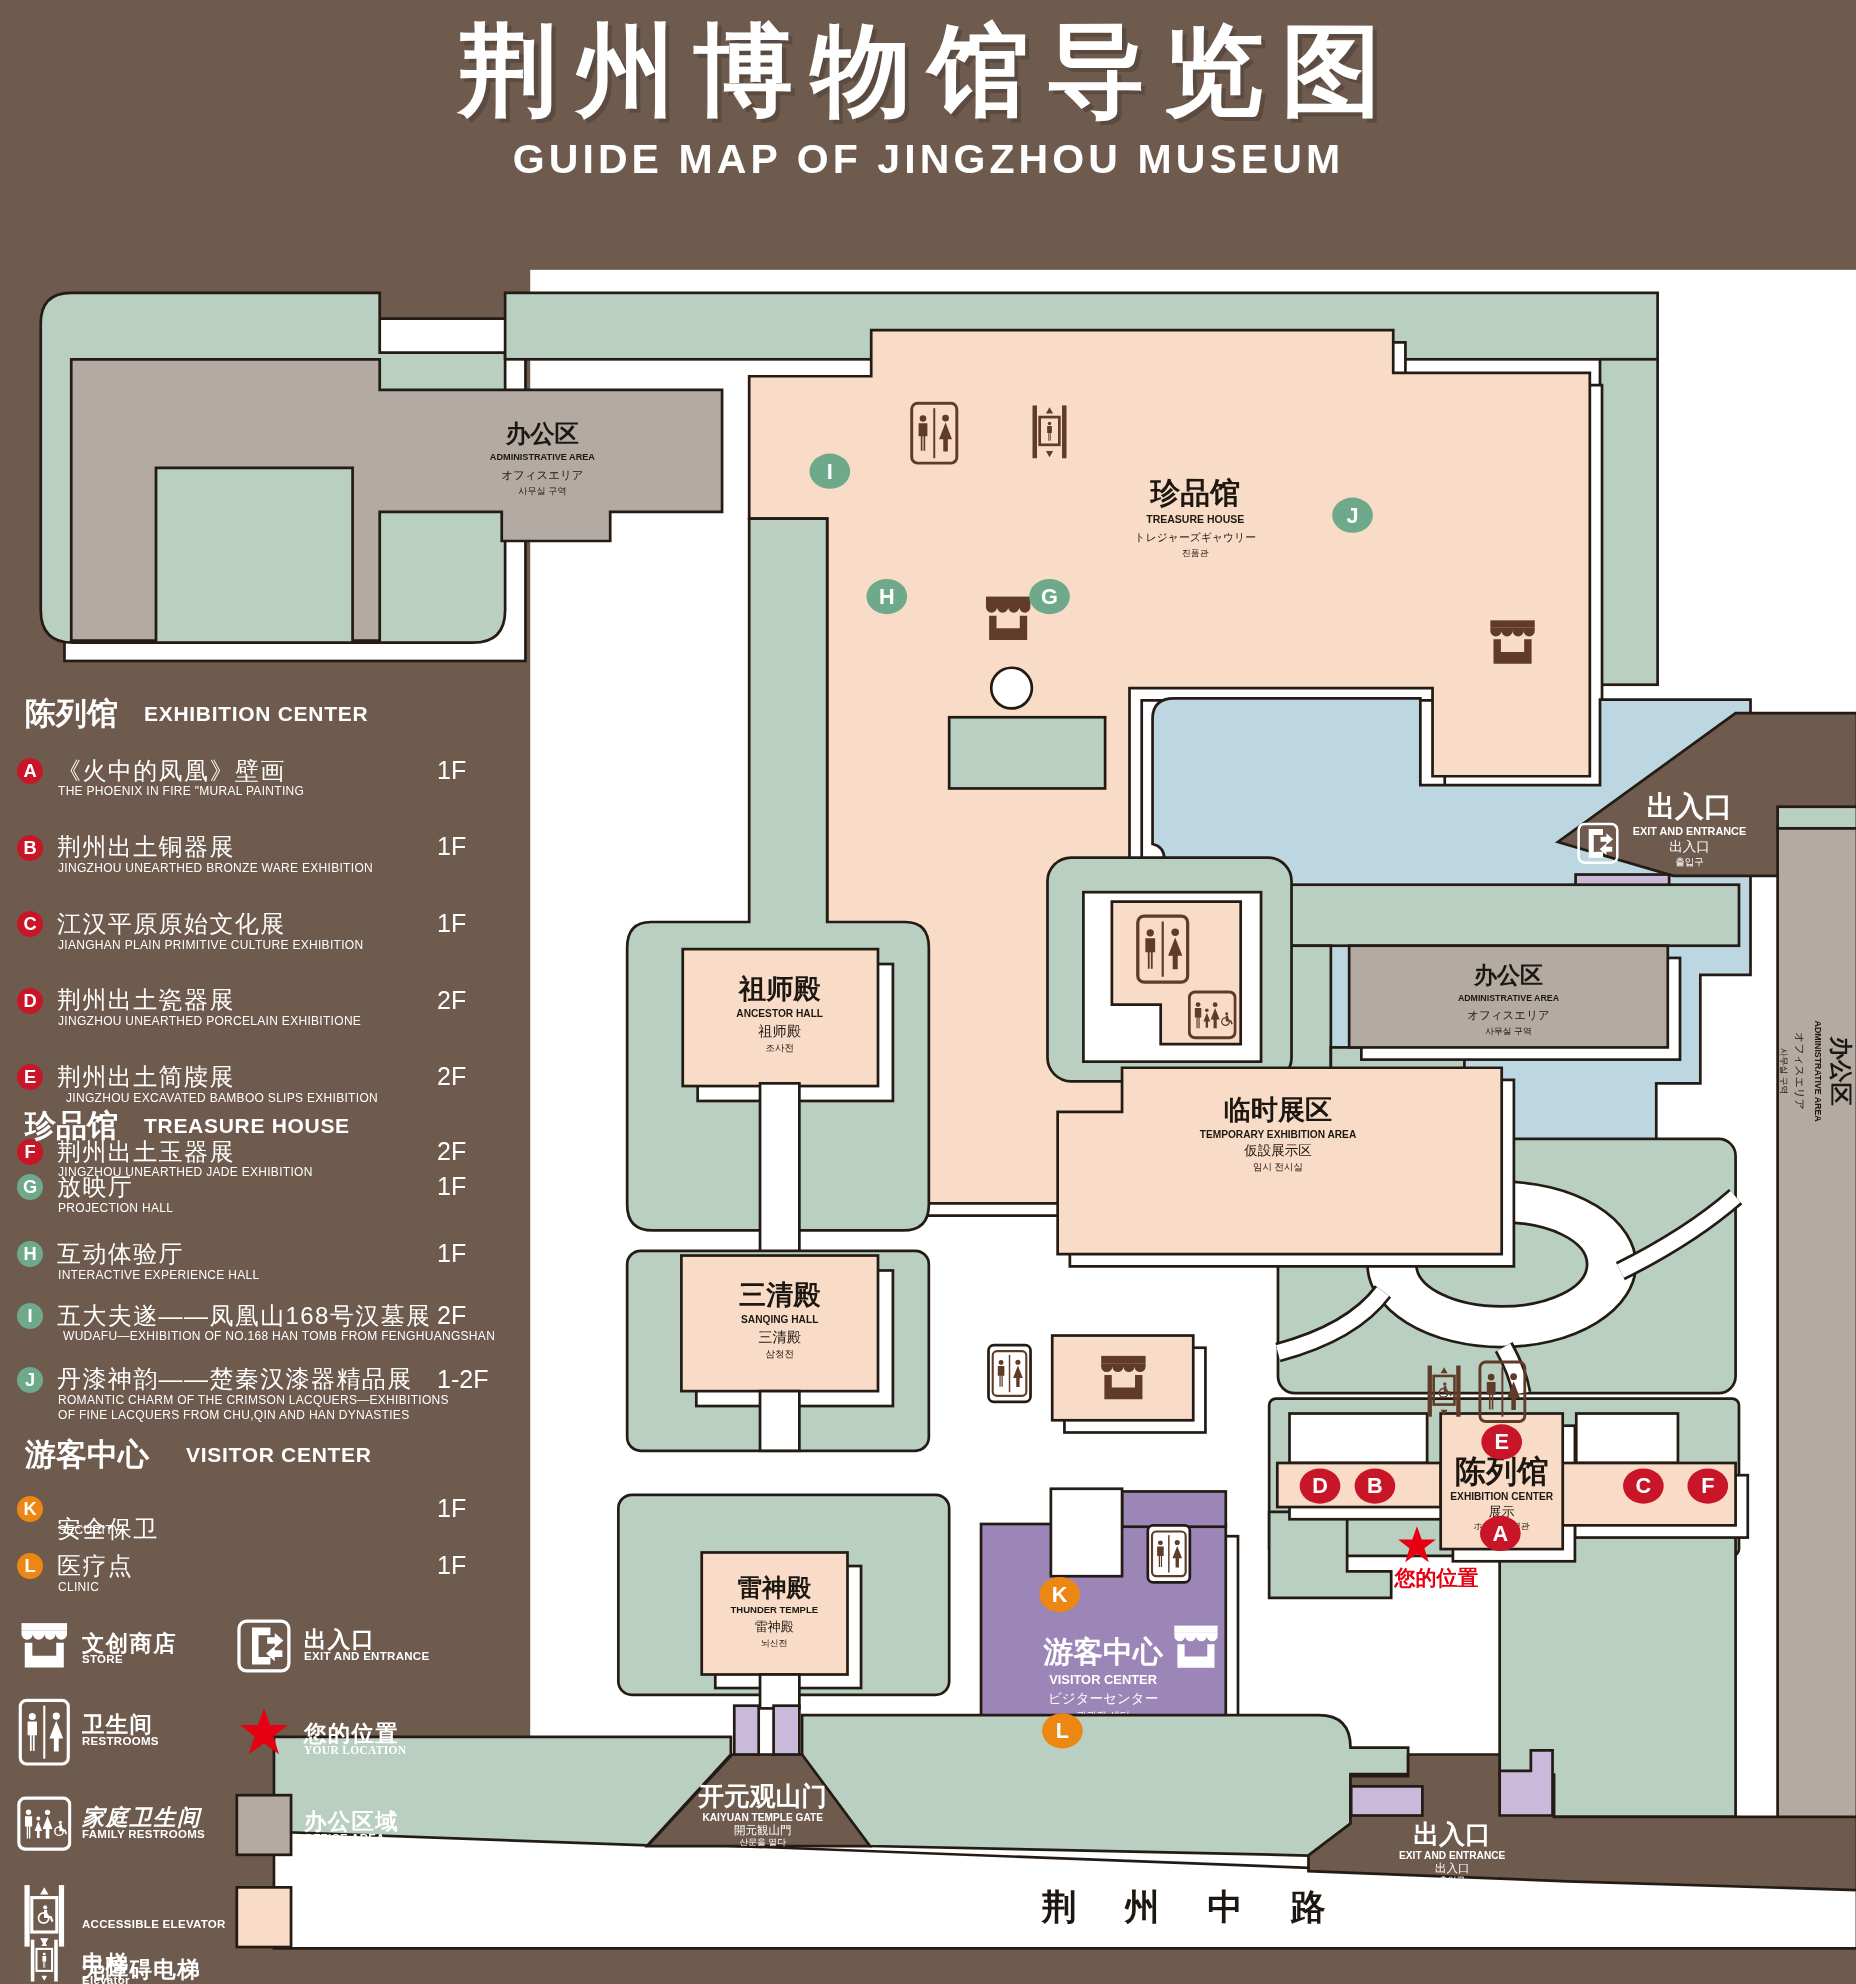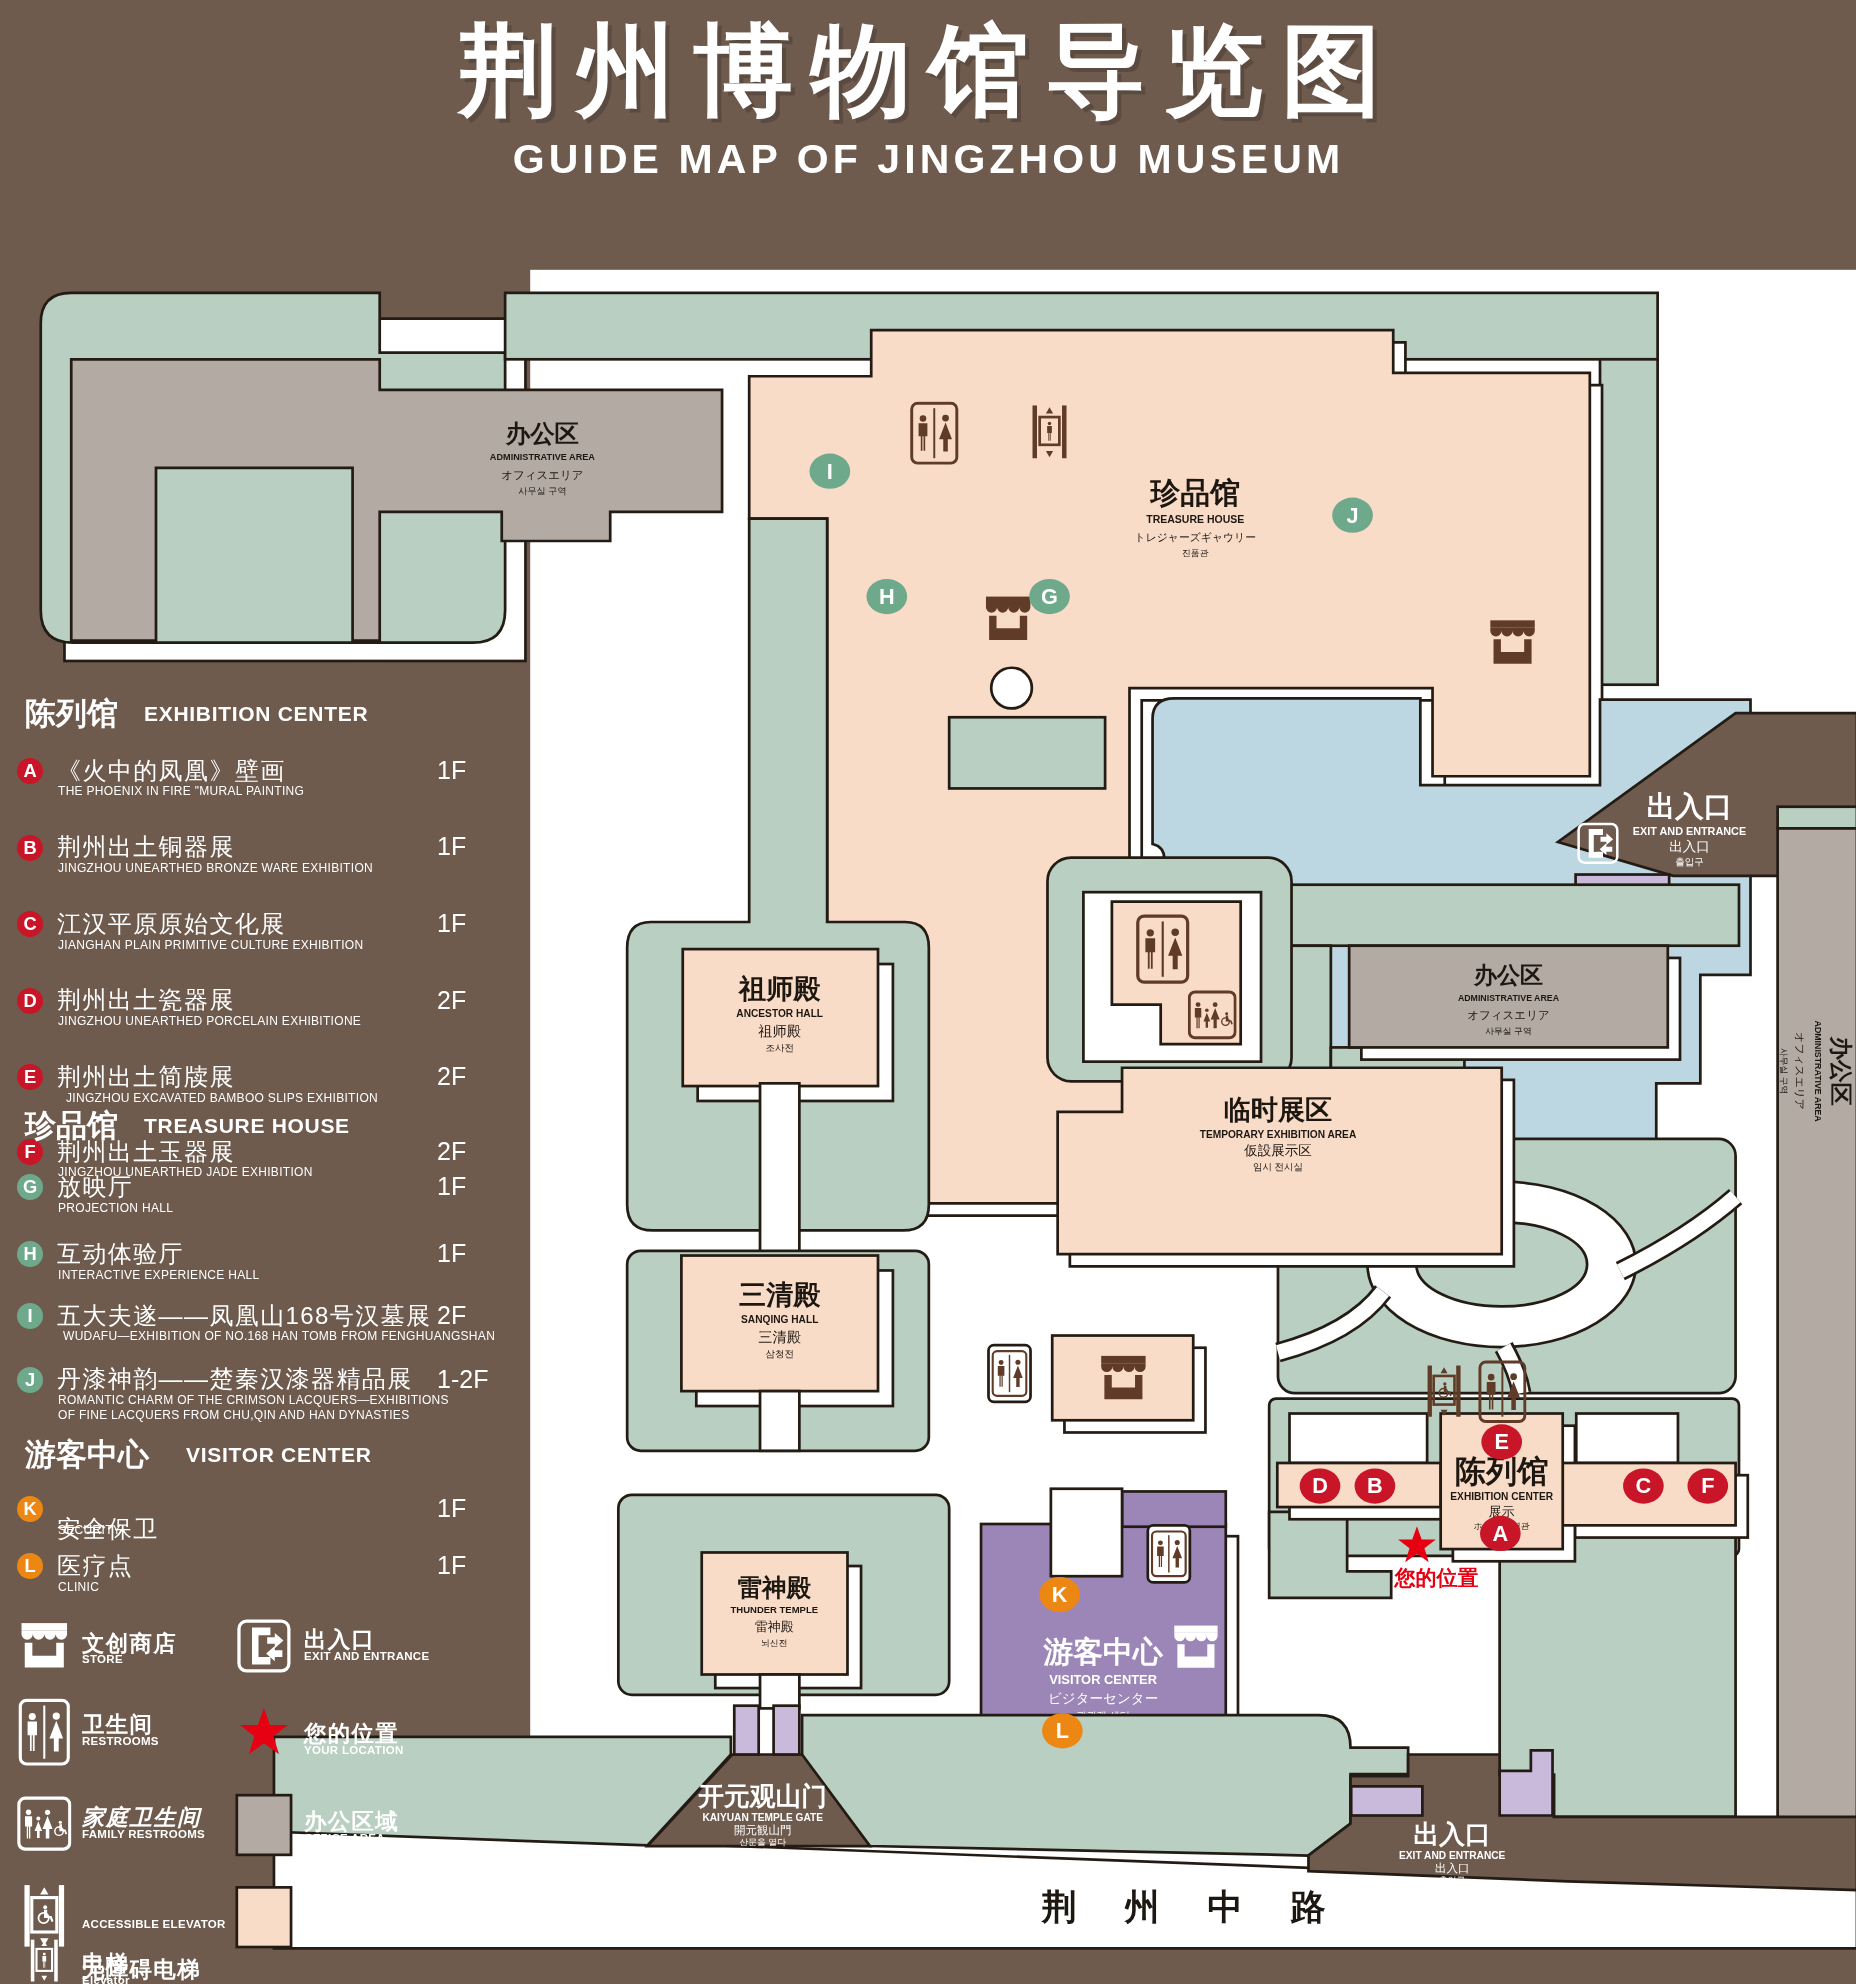--- a/index.html
+++ b/index.html
@@ -472,19 +472,19 @@
     <div class="lg-sym-label-en" style="left: 82px; top: 1735px;">RESTROOMS</div>
     <div class="lg-sym-label-zh" style="left: 82px; top: 1802px; font-style: italic;">家庭卫生间</div>
     <div class="lg-sym-label-en" style="left: 82px; top: 1828px;">FAMILY RESTROOMS</div>
     <div class="lg-sym-label-zh" style="left: 82px; top: 1954px;">无障碍电梯</div>
     <div class="lg-sym-label-en" style="left: 82px; top: 1918px;">ACCESSIBLE  ELEVATOR</div>
     <div class="lg-sym-label-zh" style="left: 82px; top: 1948px;">电梯</div>
     <div class="lg-sym-label-en" style="left: 82px; top: 1974px;">Elevator</div>
     <div class="lg-sym-label-zh" style="left: 304px; top: 1624px;">出入口</div>
     <div class="lg-sym-label-en" style="left: 304px; top: 1650px;">EXIT AND ENTRANCE</div>
     <div class="lg-sym-label-zh" style="left: 304px; top: 1718px;">您的位置</div>
-    <div class="lg-sym-label-en" style="left: 304px; top: 1744px;">YOUR LOCATION</div>
+    <div class="lg-sym-label-en" style="left: 304px; top: 1744px; font-family: Liberation Serif, serif;">YOUR LOCATION</div>
     <div class="lg-sym-label-zh" style="left: 304px; top: 1806px;">办公区域</div>
     <div class="lg-sym-label-en" style="left: 304px; top: 1832px;">OFFICE AREA</div>
     <div class="lg-sym-label-zh" style="left: 304px; top: 1898px;">展示区域</div>
     <div class="lg-sym-label-en" style="left: 304px; top: 1924px;">DISPLAY AREA</div>
   </div>
 
 
 </body></html>

